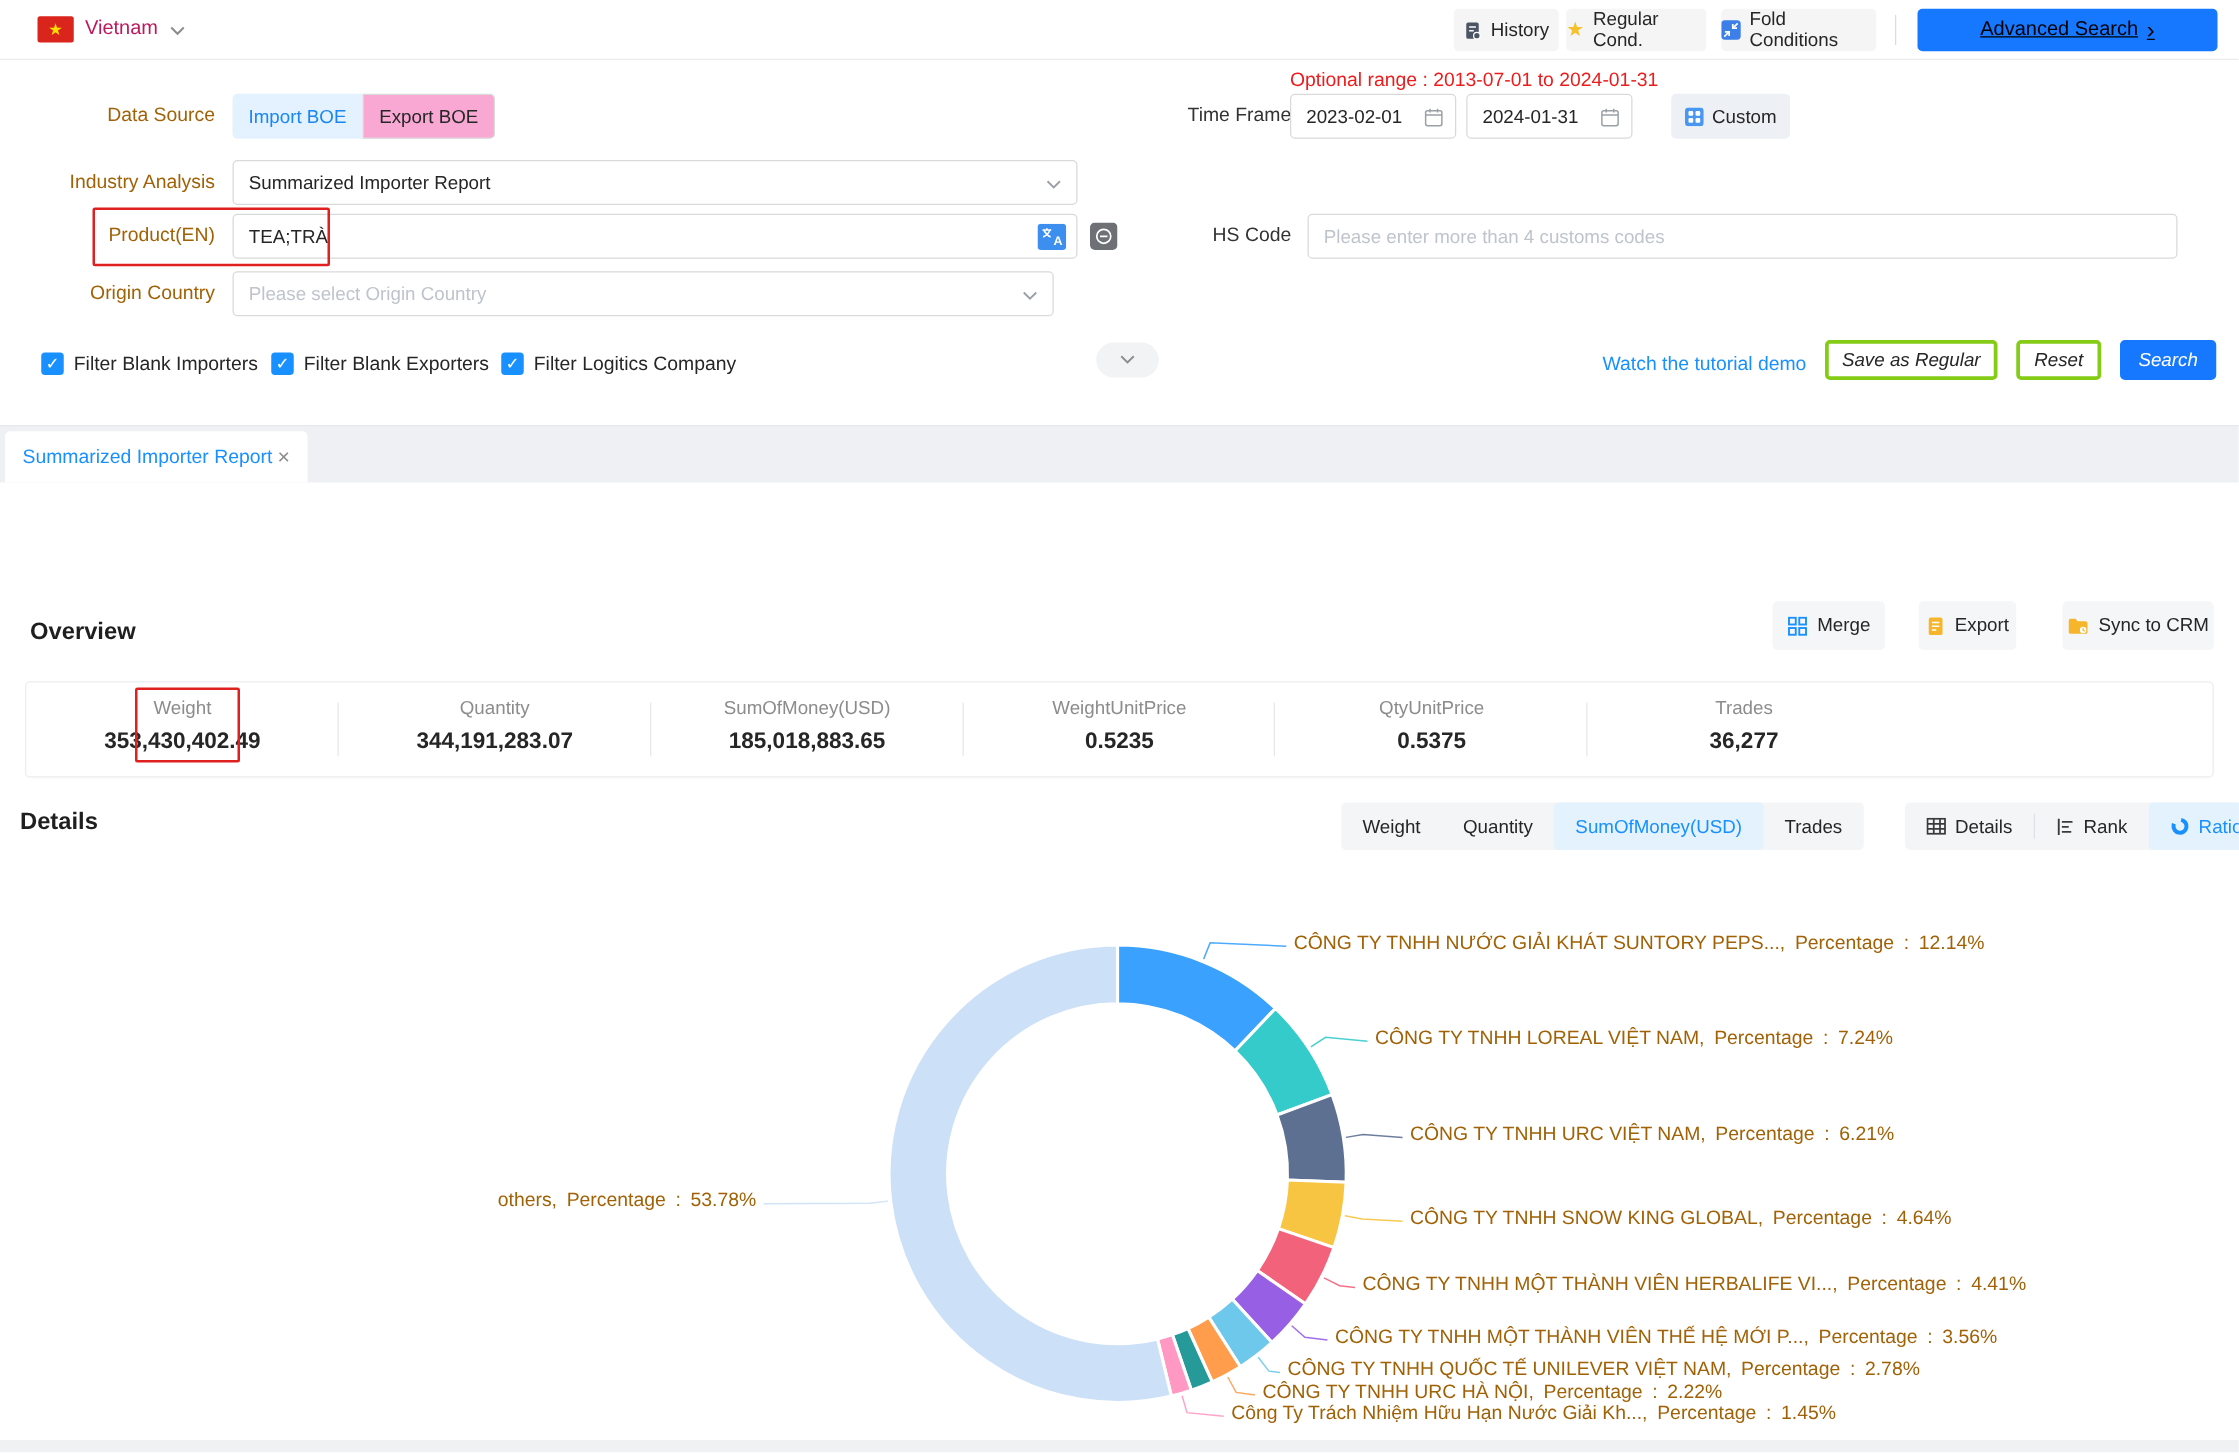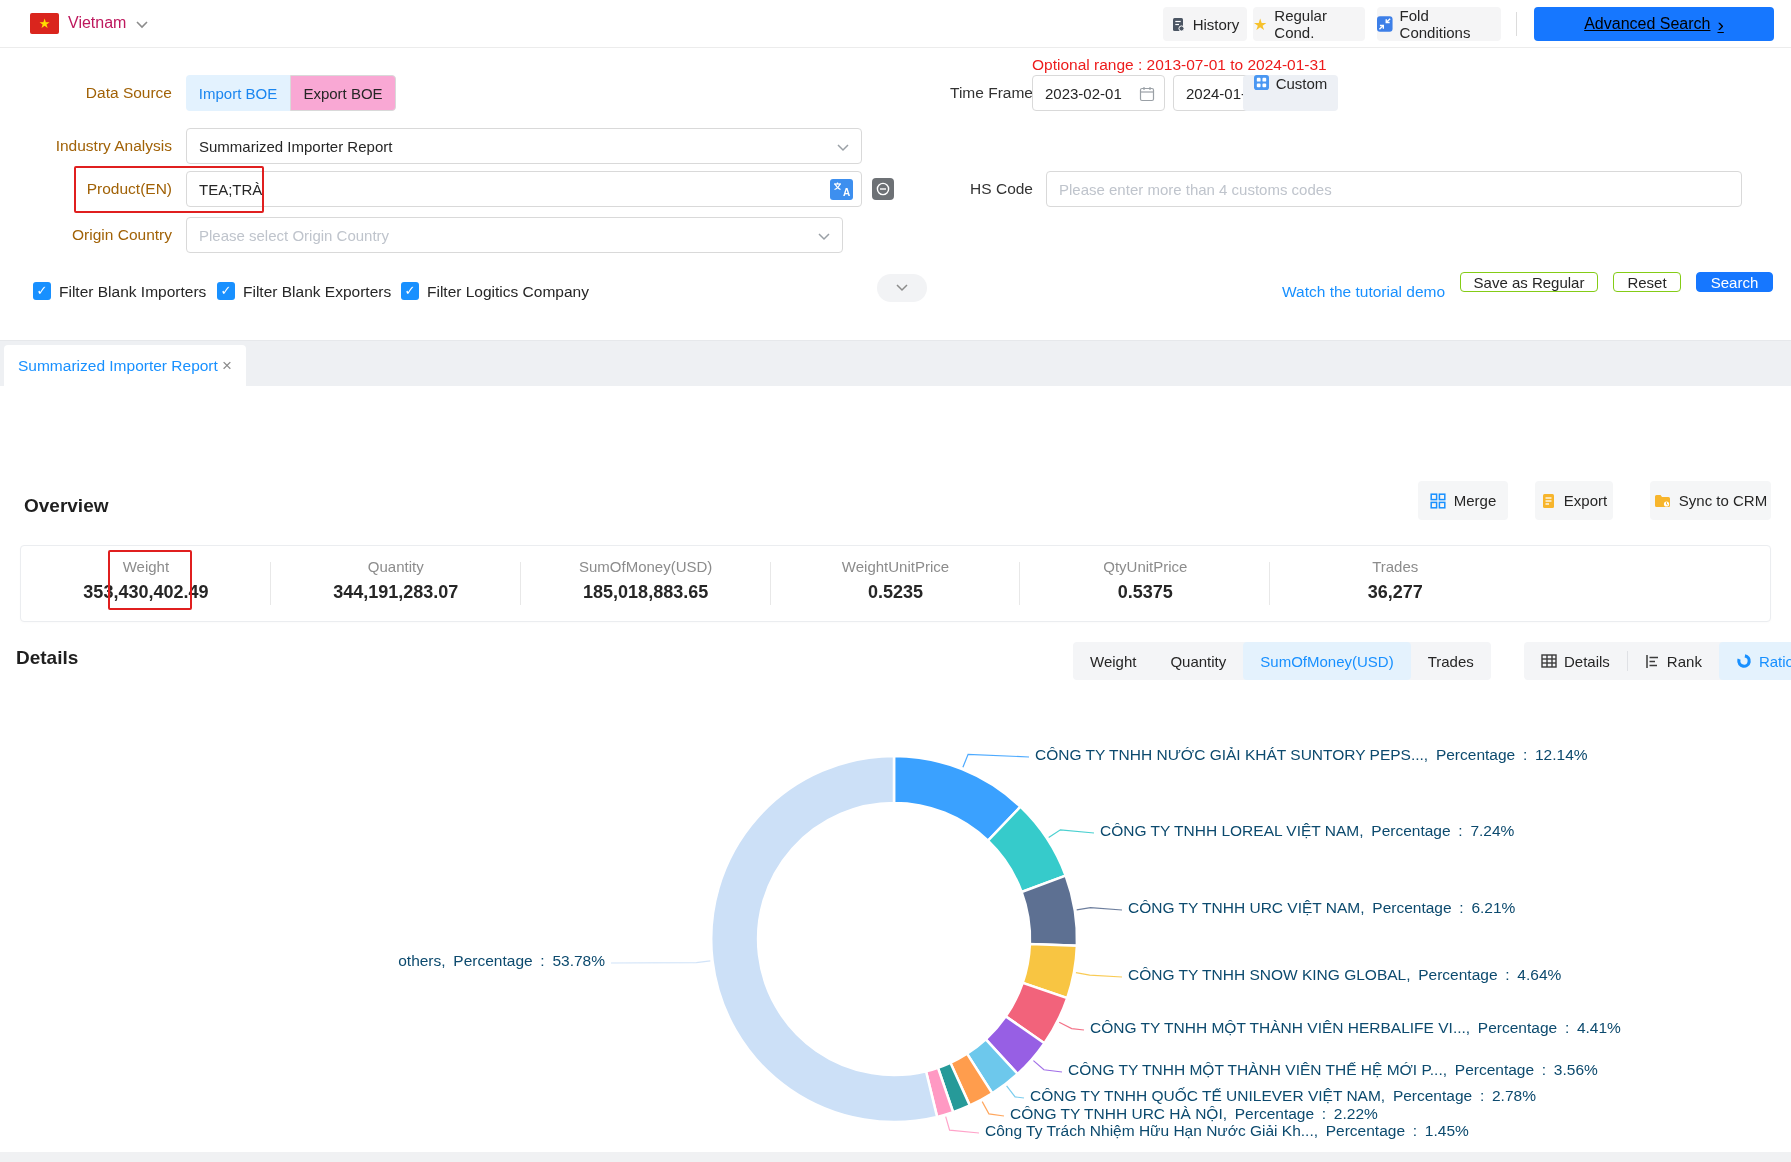--- a/index.html
+++ b/index.html
@@ -20,21 +20,21 @@
   .flabel { position: absolute; width: 150px; left: 22px; text-align: right; font-size: 15.5px; color: #a16207; }
   .rlabel { position: absolute; width: 153px; left: 880px; text-align: right; font-size: 15.5px; color: #333; }
   .field { position: absolute; height: 36px; border: 1px solid #d9d9d9; border-radius: 4px; background: #fff; display: flex; align-items: center; padding: 0 12px; font-size: 15px; color: #262626; }
   .field .ph { color: #bfc4cc; }
   .seg-btn { position: absolute; top: 75px; height: 36px; display: flex; align-items: center; justify-content: center; font-size: 15px; cursor: pointer; }
   .optional { position: absolute; left: 1032px; top: 56px; font-size: 15.5px; color: #ed1c1c; }
   .chev { position: absolute; right: 12px; top: 15px; }
   .checkbox { position: absolute; width: 18px; height: 18px; background: #1890ff; border-radius: 3px; color: #fff; font-size: 13px; line-height: 18px; text-align: center; cursor: pointer; }
   .cblabel { position: absolute; top: 282px; font-size: 15.5px; color: #262626; line-height: 19px; }
   .link { position: absolute; font-size: 15.5px; color: #1890ff; cursor: pointer; }
-  .obtn { position: absolute; height: 20px; border: 1px solid #84cc16; border-radius: 4px; background: #fff; display: flex; align-items: center; justify-content: center; font-size: 15px; color: #262626; cursor: pointer; }
+  .obtn { position: absolute; height: 32px; border: 3px solid #84cc16; border-radius: 4px; background: #fff; display: flex; align-items: center; justify-content: center; font-size: 15px; color: #262626; cursor: pointer; font-style: italic; }
   .obtn.blue { background: #1677ff; border-color: #1677ff; color: #fff; }
   .pill { position: absolute; left: 877px; top: 274px; width: 50px; height: 28px; background: #f2f3f5; border-radius: 14px; display: flex; align-items: center; justify-content: center; cursor: pointer; }
 
   
   .tabbar { position: absolute; left: 0; top: 340px; width: 1791px; height: 46px; background: #eef0f3; border-top: 1px solid #e6e8eb; }
   .tab-active { position: absolute; left: 4px; top: 345px; width: 242px; height: 41px; background: #fff; border-radius: 4px 4px 0 0; display: flex; align-items: center; padding: 0 14px; }
   .tab-active .ttext { font-size: 15.5px; color: #1890ff; flex: 1; }
   .tab-active .tclose { color: #8c8c8c; font-size: 17px; cursor: pointer; }
 
   
@@ -49,21 +49,21 @@
 
   
   .seggroup { position: absolute; top: 642px; height: 38px; background: #f4f5f7; border-radius: 4px; display: inline-flex; align-items: center; }
   .segitem { height: 38px; display: flex; align-items: center; gap: 7px; padding: 0 17px; font-size: 15px; color: #262626; border-radius: 4px; cursor: pointer; white-space: nowrap; }
   .segitem.sel { background: #e4f2fd; color: #1890ff; }
   .vdiv { width: 1px; height: 20px; background: #dfe1e5; }
 
   
   #donut-svg { position: absolute; left: 0; top: 0; width: 1791px; height: 1162px; pointer-events: none; }
   #donut-svg path { pointer-events: auto; }
-  .chart-label { position: absolute; font-size: 15.5px; color: #0c4a6e; white-space: nowrap; }
+  .chart-label { position: absolute; font-size: 15.5px; color: #a16207; white-space: nowrap; }
 
   
   .red-box { position: absolute; border: 2px solid #e01f1f; border-radius: 2px; pointer-events: none; z-index: 5; }
   .bottom-strip { position: absolute; left: 0; top: 1152px; width: 1791px; height: 10px; background: #f0f1f3; }
 </style>
 </head>
 <body>
 
 <div class="page">
 
@@ -125,21 +125,21 @@
     </div>
     <div class="field" style="left:1173px;top:75px;width:133px">
       <span>2024-01-31</span>
       <svg class="abs" style="right:9px;top:10px" width="16" height="16" viewBox="0 0 16 16">
           <rect x="1.5" y="2.5" width="13" height="12" rx="1.5" fill="none" stroke="#9aa0a6" stroke-width="1.2"></rect>
           <line x1="1.5" y1="6" x2="14.5" y2="6" stroke="#9aa0a6" stroke-width="1.2"></line>
           <line x1="5" y1="1" x2="5" y2="4" stroke="#9aa0a6" stroke-width="1.2"></line>
           <line x1="11" y1="1" x2="11" y2="4" stroke="#9aa0a6" stroke-width="1.2"></line>
         </svg>
     </div>
-    <div class="abs" style="left:1243px;top:75px;width:95px;height:36px;background:#edf0f5;border-radius:4px;display:flex;justify-content:center;gap:7px;font-size:15px;color:#262626;cursor:pointer">
+    <div class="abs" style="left:1337px;top:75px;width:95px;height:36px;background:#edf0f5;border-radius:4px;display:flex;align-items:center;justify-content:center;gap:7px;font-size:15px;color:#262626;cursor:pointer">
       <svg width="15" height="15" viewBox="0 0 16 16">
           <rect width="16" height="16" rx="3" fill="#4A97F2"></rect>
           <g fill="#fff">
             <rect x="3" y="3" width="4" height="4" rx="1"></rect>
             <rect x="9" y="3" width="4" height="4" rx="1"></rect>
             <rect x="3" y="9" width="4" height="4" rx="1"></rect>
             <rect x="9" y="9" width="4" height="4" rx="1"></rect>
           </g>
         </svg>
       <span>Custom</span>

